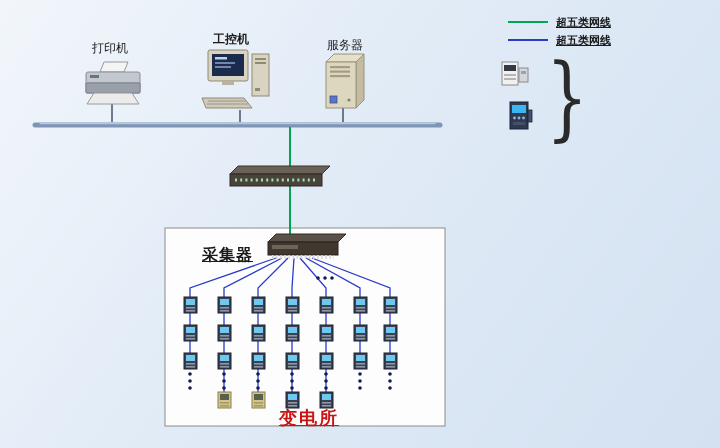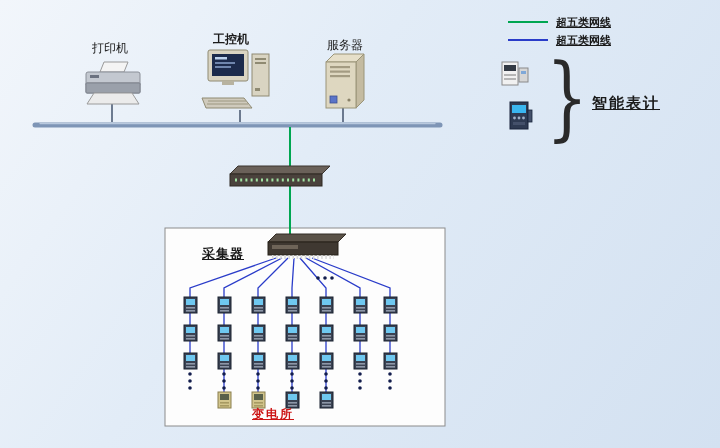--- a/index.html
+++ b/index.html
@@ -6,21 +6,21 @@
   .canvas{
     position:relative;width:720px;height:448px;overflow:hidden;
     background:linear-gradient(125deg,#f2f6fb 0%,#e2ecf7 40%,#d3e1f1 100%);
     font-family:"Liberation Serif","DejaVu Serif",serif;
   }
   .canvas svg.diagram{position:absolute;left:0;top:0;}
   .label{position:absolute;color:#1a1a1a;font-size:12px;white-space:nowrap;}
   .label.sm{font-size:11px;}
   .label.b{font-weight:bold;text-decoration:underline;}
   .label.big{font-size:15px;letter-spacing:2px;}
-  .label.red{color:var(--substation-red);text-decoration:underline;font-size:12px;letter-spacing:2px;}
+  .label.red{color:var(--substation-red);text-decoration:underline;font-size:18px;letter-spacing:2px;margin-left:27px;}
   .brace{
     position:absolute;font-family:"DejaVu Serif","Liberation Serif",serif;
     font-size:92px;font-weight:400;color:#2a2a2a;line-height:1;
     transform:scale(0.72,1.0);transform-origin:left top;
   }
   
   .wire-bus{stroke:var(--bus-gray);stroke-width:5;stroke-linecap:round;}
   .wire-bus-hi{stroke:#b9c9de;stroke-width:1.4;stroke-linecap:round;}
   .wire-drop{stroke:#43536c;stroke-width:1.5;}
   .wire-green{stroke:var(--cat5e-green);stroke-width:2;}
@@ -189,18 +189,17 @@
   </svg>
 
   <div class="label" style="left:92px;top:40px;text-align:right;">打印机</div>
   <div class="label" style="left:213px;top:31px;font-weight:bold;">工控机</div>
   <div class="label" style="left:327px;top:37px;">服务器</div>
 
   <div class="label sm b" style="left:556px;top:15px;">超五类网线</div>
   <div class="label sm b" style="left:556px;top:33px;">超五类网线</div>
 
   <div class="brace" style="left:546px;top:52px;">}</div>
-  <div class="label b big" style="left:592px;top:94px;">智能表计</div>
-
-  <div class="label b" style="left:202px;top:245px;font-size:13px;letter-spacing:1px;text-align:center;">采集器</div>
+
+  <div class="label b" style="left:202px;top:245px;font-size:16px;letter-spacing:1px;text-align:center;">采集器</div>
   <div class="label b red" style="left:252px;top:406px;">变电所</div>
 
 </div>
 
 </body></html>

